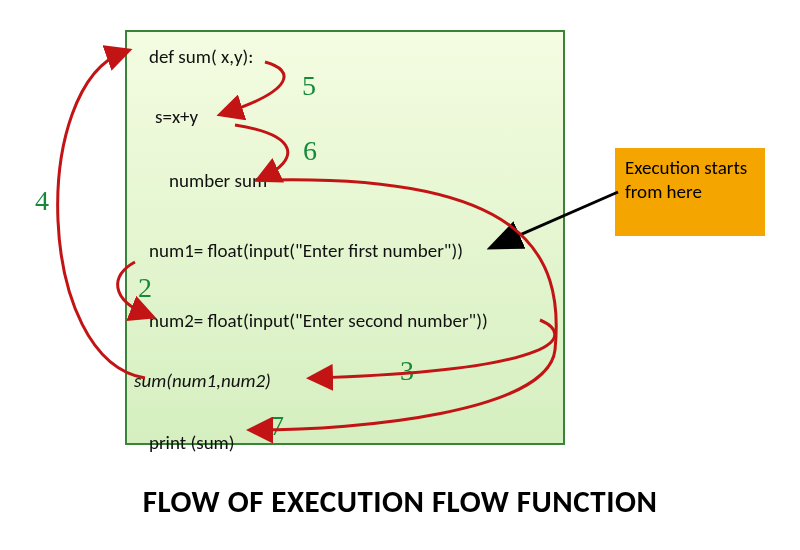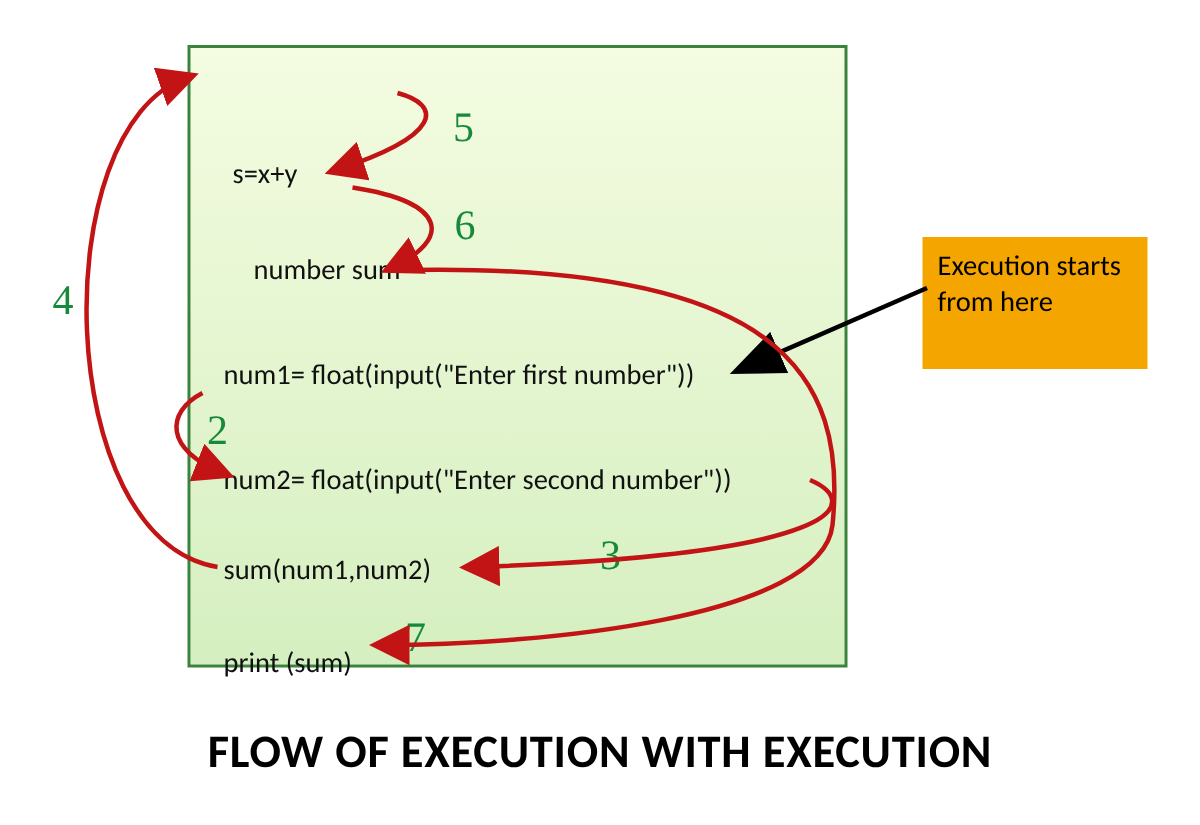--- a/index.html
+++ b/index.html
@@ -26,34 +26,33 @@
     color: #111;
     line-height: 1.2;
     position: absolute;
     white-space: nowrap;
   }
   .l1 { left: 22px;  top: 14px; }
   .l2 { left: 28px;  top: 74px; }
   .l3 { left: 42px;  top: 138px; }
   .l4 { left: 22px;  top: 208px; }
   .l5 { left: 22px;  top: 278px; }
-  .l6 { left: 22px;  top: 338px; }
+  .l6 { left: 7px;  top: 338px; font-style: italic; }
   .l7 { left: 22px;  top: 388px; margin-top: 12px; }
   .callout {
     position: absolute;
     left: 615px;
     top: 148px;
     width: 150px;
     height: 88px;
     background: #f5a500;
     padding: 8px 10px;
     font-size: 19px;
     line-height: 1.25;
     color: #000;
-    margin-top: 10px;
   }
   .title {
     position: absolute;
     left: 0;
     right: 0;
     top: 482px;
     text-align: center;
     font-weight: 800;
     font-size: 31px;
     letter-spacing: 0.5px;
@@ -70,33 +69,34 @@
     position: absolute;
     left: 0; top: 0;
     width: 800px; height: 550px;
     pointer-events: none;
   }
 </style>
 </head>
 <body>
 
 <div class="code-box">
+  <div class="code-line l1">def sum( x,y):</div>
   <div class="code-line l2">s=x+y</div>
   <div class="code-line l3">number sum</div>
   <div class="code-line l4">num1= float(input("Enter first number"))</div>
   <div class="code-line l5">num2= float(input("Enter second number"))</div>
   <div class="code-line l6">sum(num1,num2)</div>
   <div class="code-line l7">print (sum)</div>
 </div>
 
 <div class="callout">
   <span>Execution starts from here</span>
 </div>
 
-<div class="title">FLOW OF EXECUTION WITH EXECUTION</div>
+<div class="title">FLOW OF EXECUTION FLOW FUNCTION</div>
 
 <span class="hand-num" style="left:302px; top:70px;">5</span>
 <span class="hand-num" style="left:303px; top:135px;">6</span>
 <span class="hand-num" style="left:138px; top:272px;">2</span>
 <span class="hand-num" style="left:35px;  top:185px;">4</span>
 <span class="hand-num" style="left:400px; top:355px;">3</span>
 <span class="hand-num" style="left:270px; top:410px;">7</span>
 
 <svg class="overlay">
   <defs>

